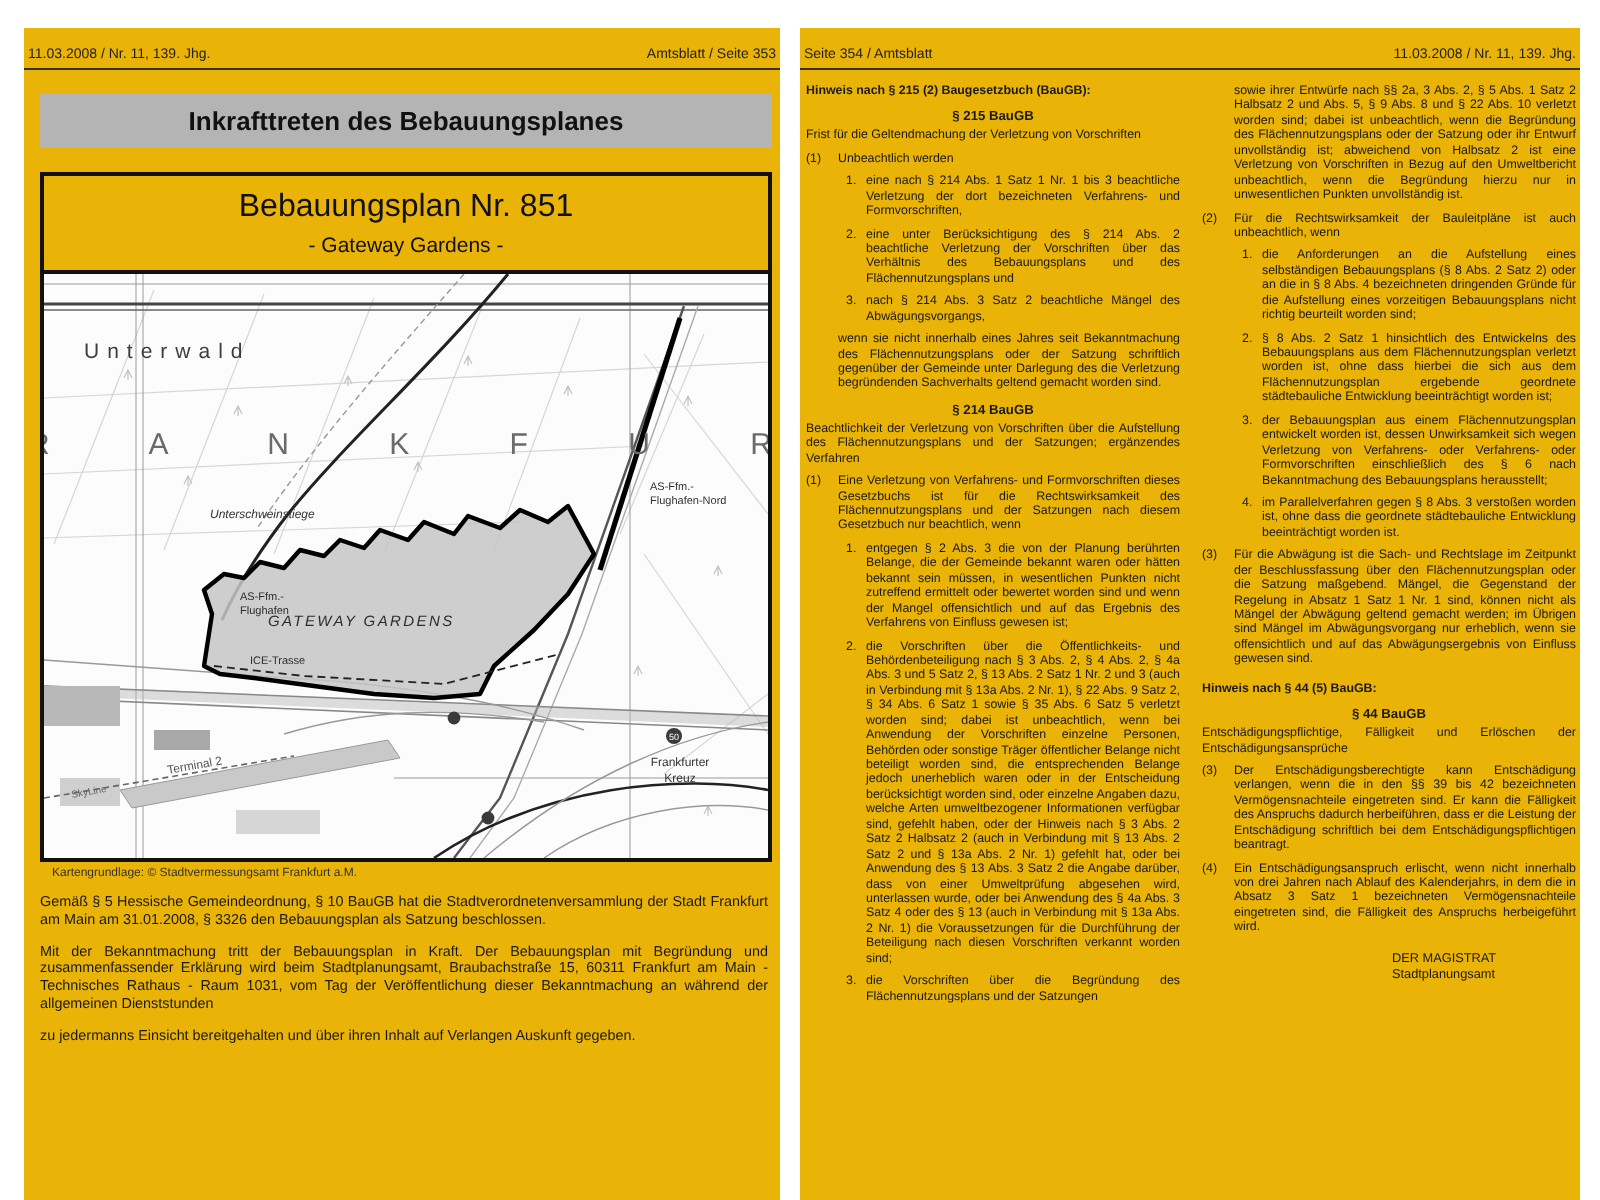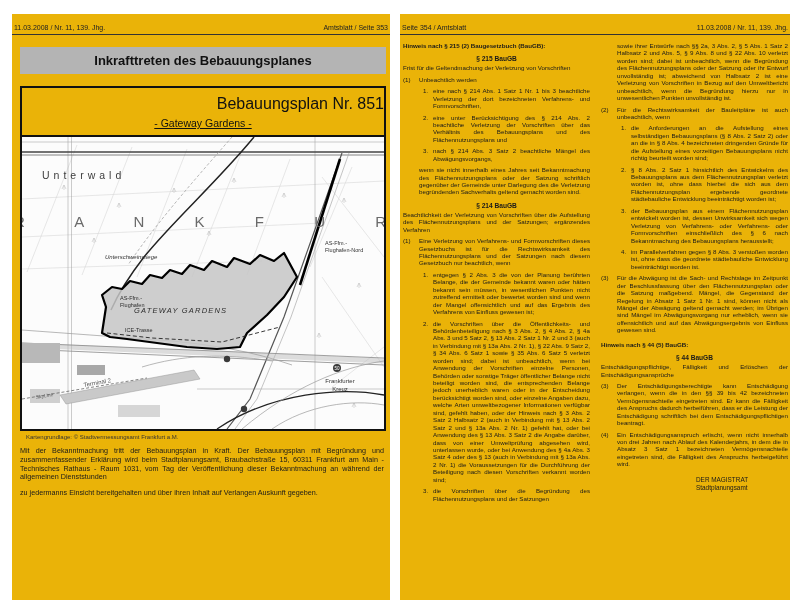--- a/index.html
+++ b/index.html
@@ -7,22 +7,22 @@
        font-family:"Liberation Sans",sans-serif;position:relative;overflow:hidden;}
   .page{position:absolute;top:14px;background:#eab308;}
   #left-page{left:12px;width:378px;height:588px;}
   #right-page{left:400px;width:390px;height:588px;}
   .hdr{display:flex;justify-content:space-between;font-size:7px;color:#222;
        padding:10px 2px 3px 2px;border-bottom:1px solid #333;}
   .titlebar{margin:12px 4px 0 8px;background:#b4b4b4;text-align:center;
        font-weight:bold;font-size:13px;padding:6px 0;color:#111;}
   .mapbox{margin:12px 4px 0 8px;border:2px solid #111;}
   .maptitle{text-align:center;border-bottom:2px solid #111;padding:7px 0 6px 0;}
-  .mt1{font-size:16px;color:#111;text-align:right;}
-  .mt2{font-size:10.5px;margin-top:4px;color:#111;text-decoration:underline;}
+  .mt1{font-size:16px;color:#111;}
+  .mt2{font-size:10.5px;margin-top:4px;color:#111;}
   svg.map{display:block;width:100%;height:292px;background:#fcfcfc;}
   .credit{font-size:6px;margin:3px 0 0 14px;color:#333;}
   .para{font-size:7.2px;line-height:1.22;text-align:justify;margin:7px 6px 0 8px;color:#1a1a1a;}
   .sig{ text-align:right;font-size:7.2px;line-height:1.25;margin:7px 8px 0 0;}
   .hours{font-size:7.2px;line-height:1.25;margin:4px 0 0 52px;
          display:grid;grid-template-columns:168px auto;row-gap:0;}
   .cols{display:flex;gap:11px;padding:7px 2px 0 3px;}
   .col{width:187px;font-size:6.2px;line-height:1.2;text-align:justify;color:#1a1a1a;}
   .b{font-weight:bold;}
   .shead{text-align:center;font-weight:bold;font-size:6.6px;margin:6px 0 1px 0;}
@@ -149,20 +149,21 @@
       <text x="112" y="176" font-size="7.5" font-style="italic" letter-spacing="1.2" fill="#2d2d2d">GATEWAY GARDENS</text>
       <text x="103" y="195" font-size="5.5" fill="#2d2d2d">ICE-Trasse</text>
       <text x="62" y="250" font-size="6" fill="#555" transform="rotate(-10 62 250)">Terminal 2</text>
       <text x="14" y="262" font-size="5" fill="#666" transform="rotate(-10 14 262)">SkyLine</text>
       <text x="318" y="246" font-size="6" fill="#333" text-anchor="middle">Frankfurter</text>
       <text x="318" y="254" font-size="6" fill="#333" text-anchor="middle">Kreuz</text>
     </svg>
   </div>
   <div class="credit">Kartengrundlage: © Stadtvermessungsamt Frankfurt a.M.</div>
 
+  <div class="para">Gemäß § 5 Hessische Gemeindeordnung, § 10 BauGB hat die Stadtverordnetenversammlung der Stadt Frankfurt am Main am 31.01.2008, § 3326 den Bebauungsplan als Satzung beschlossen.</div>
 
 
   <div class="para">Mit der Bekanntmachung tritt der Bebauungsplan in Kraft. Der Bebauungsplan mit Begründung und zusammenfassender Erklärung wird beim Stadtplanungsamt, Braubachstraße 15, 60311 Frankfurt am Main - Technisches Rathaus - Raum 1031, vom Tag der Veröffentlichung dieser Bekanntmachung an während der allgemeinen Dienststunden</div>
 
 
   <div class="para">zu jedermanns Einsicht bereitgehalten und über ihren Inhalt auf Verlangen Auskunft gegeben.</div>
 </div>
 
 <div class="page" id="right-page">
   <div class="hdr">

